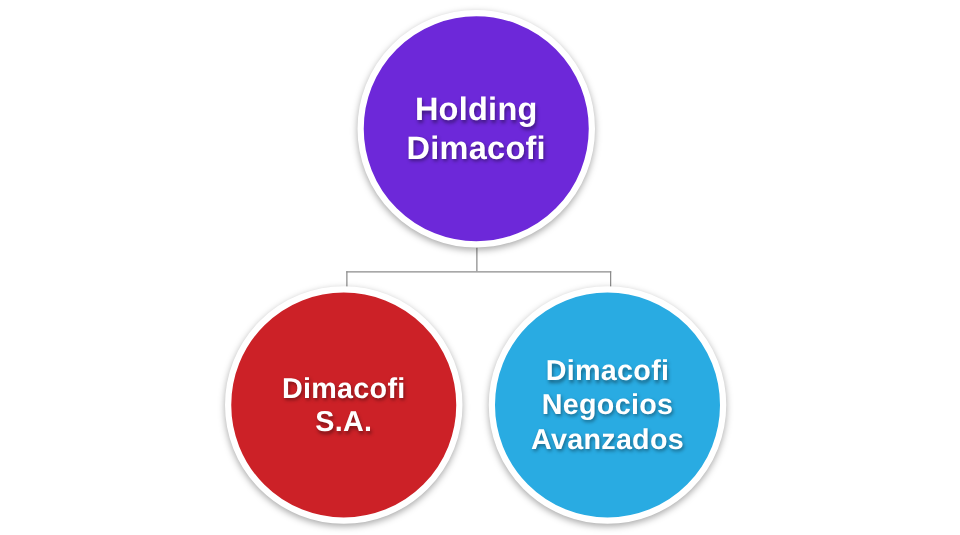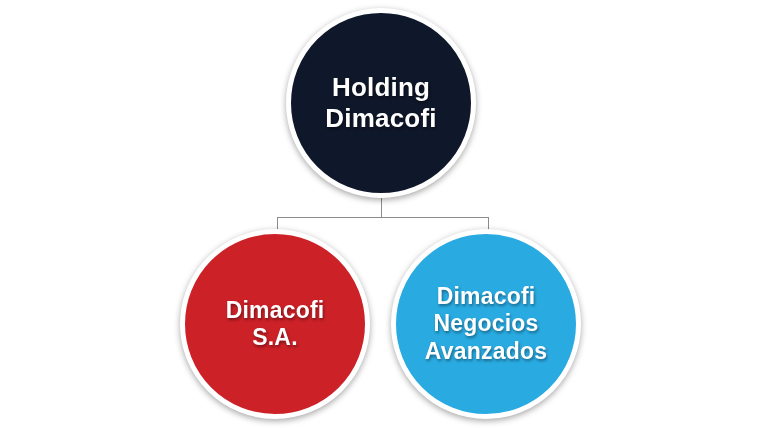--- a/index.html
+++ b/index.html
@@ -54,21 +54,21 @@
 </head>
 <body>
 
 <div class="stage">
 
   <div class="connector stem" style="background-color: rgb(140, 140, 140);"></div>
   <div class="connector hbar" style="background-color: rgb(140, 140, 140);"></div>
   <div class="connector drop-left" style="background-color: rgb(140, 140, 140);"></div>
   <div class="connector drop-right" style="background-color: rgb(140, 140, 140);"></div>
 
-  <div class="node root" style="background-color: #0f172a;">
+  <div class="node root" style="background-color: #6d28d9;">
     <span class="label">Holding
 Dimacofi</span>
   </div>
 
   <div class="node child-left" style="background-color: rgb(204, 33, 39);">
     <span class="label">Dimacofi
 S.A.</span>
   </div>
 
   <div class="node child-right" style="background-color: rgb(41, 171, 226);">

